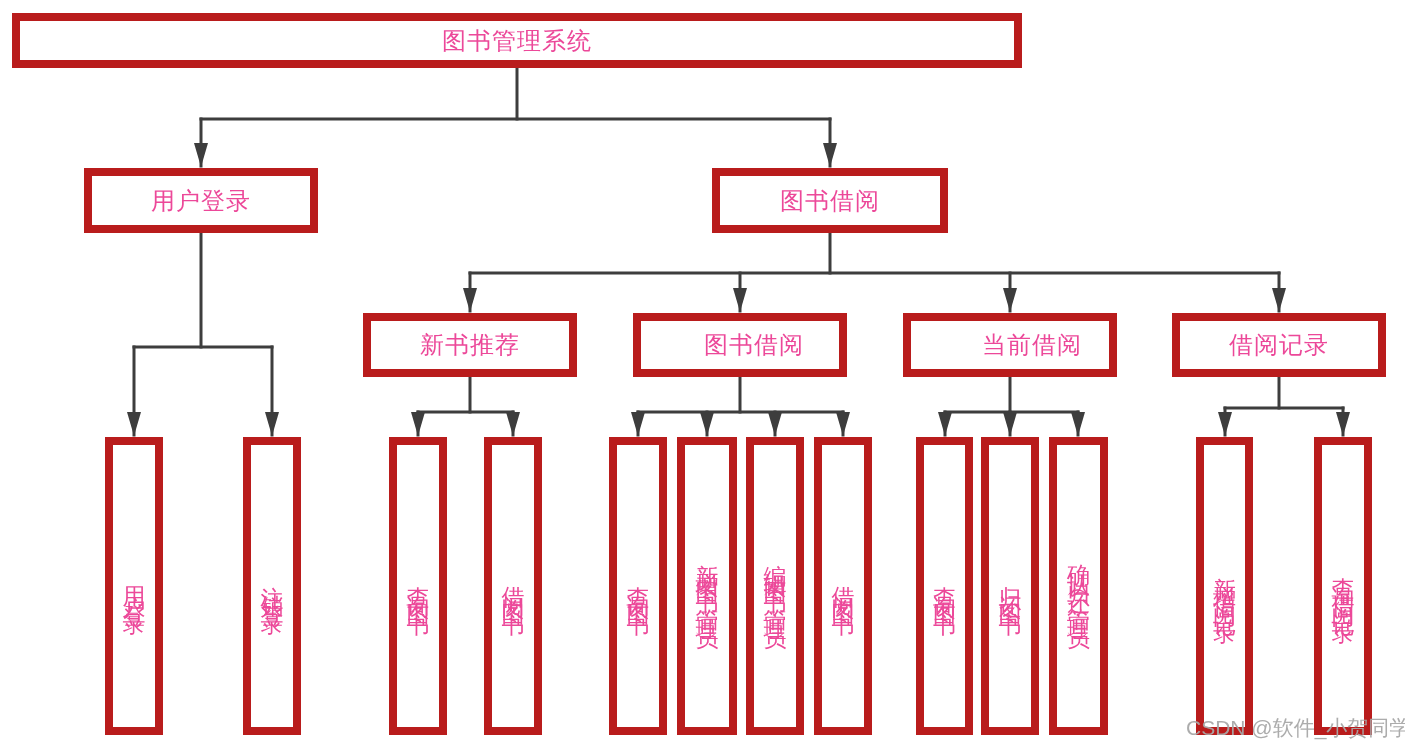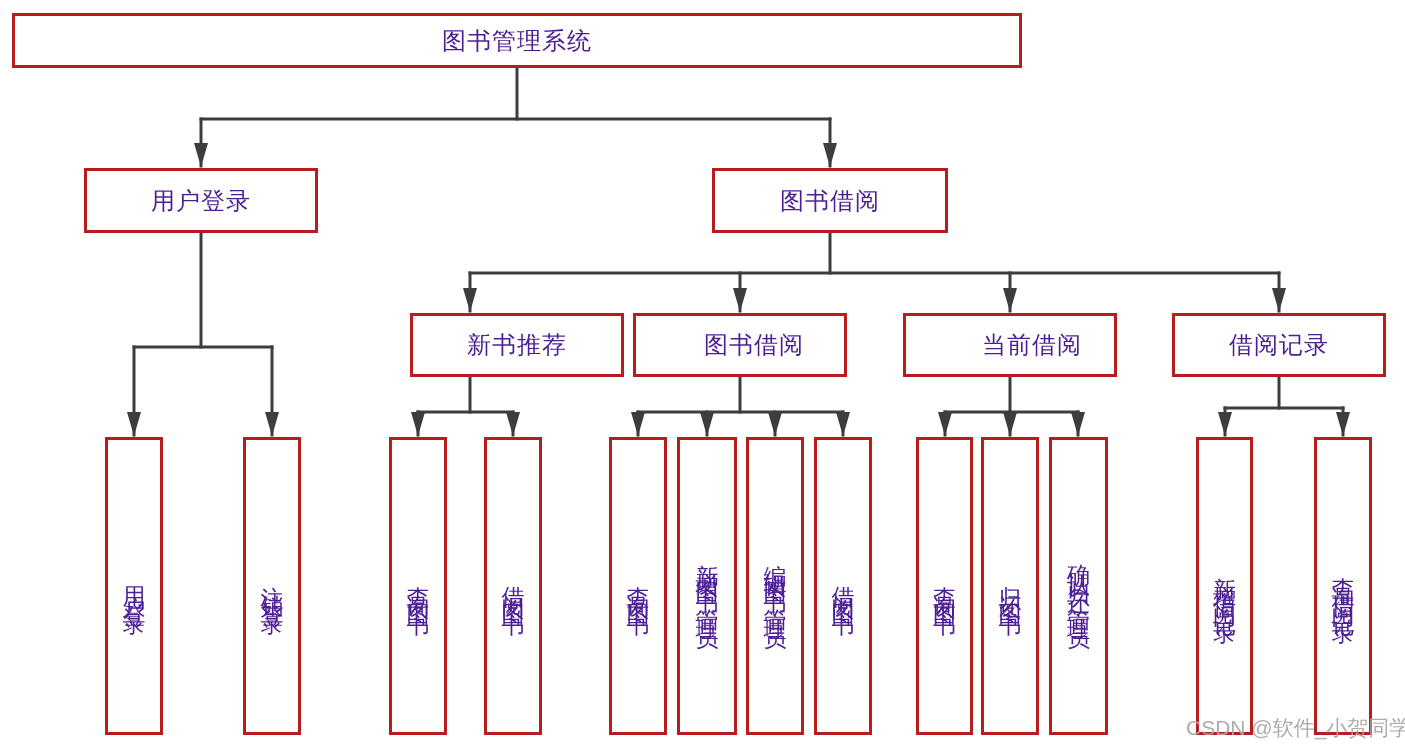--- a/index.html
+++ b/index.html
@@ -17,23 +17,23 @@
   }
   #wires {
     position: absolute;
     left: 0;
     top: 0;
     z-index: 1;
   }
   .node {
     position: absolute;
     box-sizing: border-box;
-    border: 3px solid #b91c1c;
+    border: 8px solid #b91c1c;
     background: #ffffff;
-    color: #4c1d95;
+    color: #ec4899;
     display: flex;
     align-items: center;
     justify-content: center;
     z-index: 2;
     font-size: 24px;
     letter-spacing: 1px;
   }
   .node.leaf {
     font-size: 23px;
   }
@@ -122,21 +122,21 @@
         <line x1="1343" y1="408" x2="1343" y2="435" marker-end="url(#arrow)"></line>
       </g>
     </g>
   </svg>
 
   <div class="node" style="left:12px; top:13px; width:1010px; height:55px;">图书管理系统</div>
 
   <div class="node" style="left:84px; top:168px; width:234px; height:65px;">用户登录</div>
   <div class="node" style="left:712px; top:168px; width:236px; height:65px;">图书借阅</div>
 
-  <div class="node" style="left:363px; top:313px; width:214px; height:64px;margin-left:47px;">新书推荐</div>
+  <div class="node" style="left:363px; top:313px; width:214px; height:64px;">新书推荐</div>
   <div class="node" style="left:633px; top:313px; width:214px; height:64px;padding-left:28px;">图书借阅</div>
   <div class="node" style="left:903px; top:313px; width:214px; height:64px;padding-left:44px;">当前借阅</div>
   <div class="node" style="left:1172px; top:313px; width:214px; height:64px;">借阅记录</div>
 
   <div class="node leaf" style="left:105px; top:437px; width:58px; height:298px;">
     <span class="vtext">用户登录</span>
   </div>
   <div class="node leaf" style="left:243px; top:437px; width:58px; height:298px;">
     <span class="vtext">注销登录</span>
   </div>

